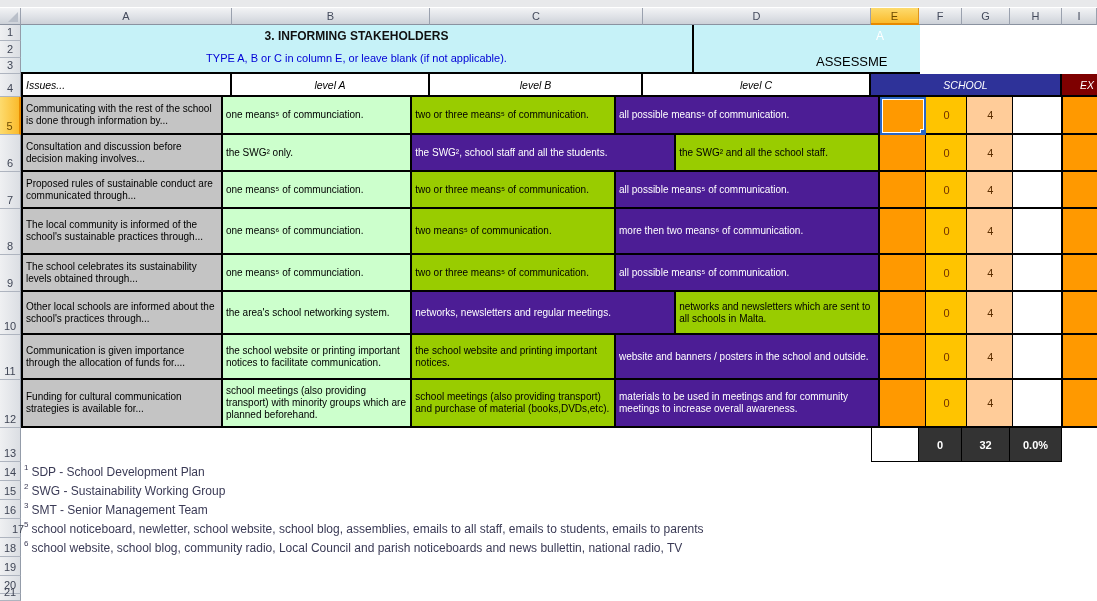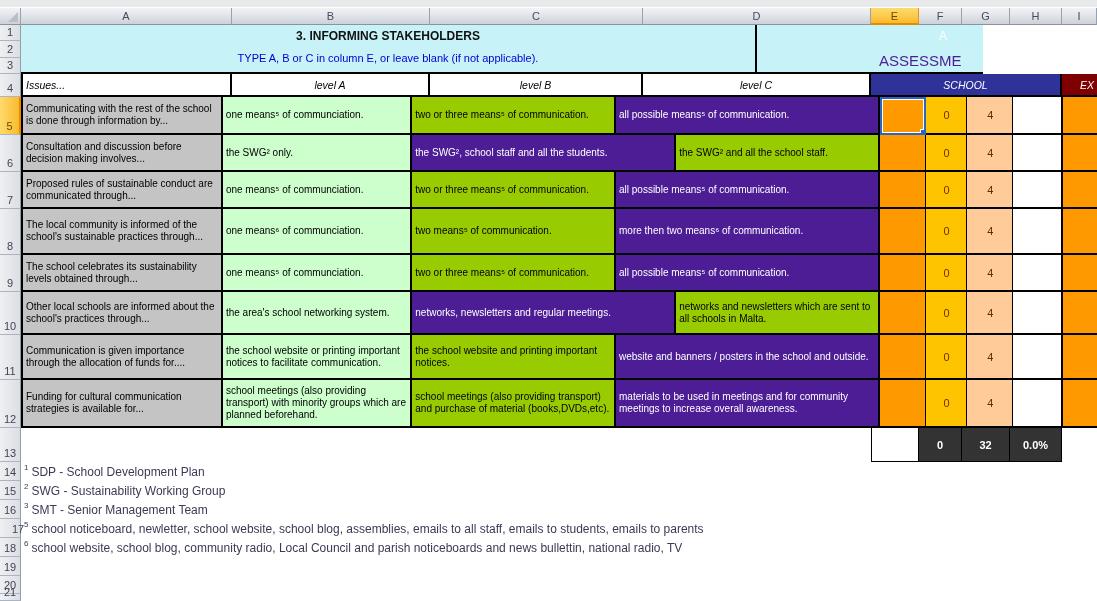--- a/index.html
+++ b/index.html
@@ -38,31 +38,31 @@
     border-right:1px solid #949CA9; border-bottom:1px solid #AEB4BF;
     font-size:11px; color:#3F4555; padding-bottom:2px;
   }
   .gut.sel { background:linear-gradient(to right,#FDDB6E,#FABB2C);
     border-right:2px solid #E78A00; color:#6B4A00; }
   
   .w-a{width:211px}.w-b{width:198px}.w-c{width:213px}.w-d{width:228px}
   .w-e{width:48px}.w-f{width:43px}.w-g{width:48px}.w-h{width:52px}.w-i{width:35px}
   
   .band { position:absolute; left:21px; top:25px; width:1076px; height:49px; display:flex; }
-  .band-left { width:736px; height:49px; background:#C6F2F8; position:relative;
+  .band-left { width:673px; height:49px; background:#C6F2F8; position:relative;
     border-right:2px solid #000; border-bottom:2px solid #000; }
   .band-title { position:absolute; left:0; right:0; top:4px; text-align:center;
     font-size:12px; font-weight:bold; color:#111; }
   .band-sub { position:absolute; left:0; right:0; top:27px; text-align:center;
     font-size:11px; color:#0000D6; }
   .band-right { width:226px; height:49px; background:#C6F2F8; position:relative;
     overflow:hidden; border-bottom:2px solid #000; }
   .a-letter { position:absolute; left:182px; top:4px; font-size:12px; color:#fff; }
-  .assess { position:absolute; left:122px; bottom:3px; font-size:15px;
-    color:#4c1d95; white-space:nowrap; }
+  .assess { position:absolute; left:122px; bottom:3px; font-size:13px;
+    color:#000000; white-space:nowrap; }
   
   .row4 { position:absolute; left:21px; top:74px; width:1076px; height:23px; display:flex;font-style:italic; }
   .row4 > div { height:23px; display:flex; align-items:center; font-size:10.5px; }
   .h-issues { background:#fff; border-left:2px solid #000; border-right:2px solid #000;
     border-bottom:2px solid #000; padding-left:3px; }
   .h-level { background:#fff; border-right:2px solid #000; border-bottom:2px solid #000;
     justify-content:center; }
   .h-school { width:191px; background:#2E3299; color:#fff; justify-content:center;
     border-right:2px solid #000; border-bottom:2px solid #000; font-size:11px; }
   .h-ext { width:35px; background:#7E0000; color:#fff; border-bottom:2px solid #000;

